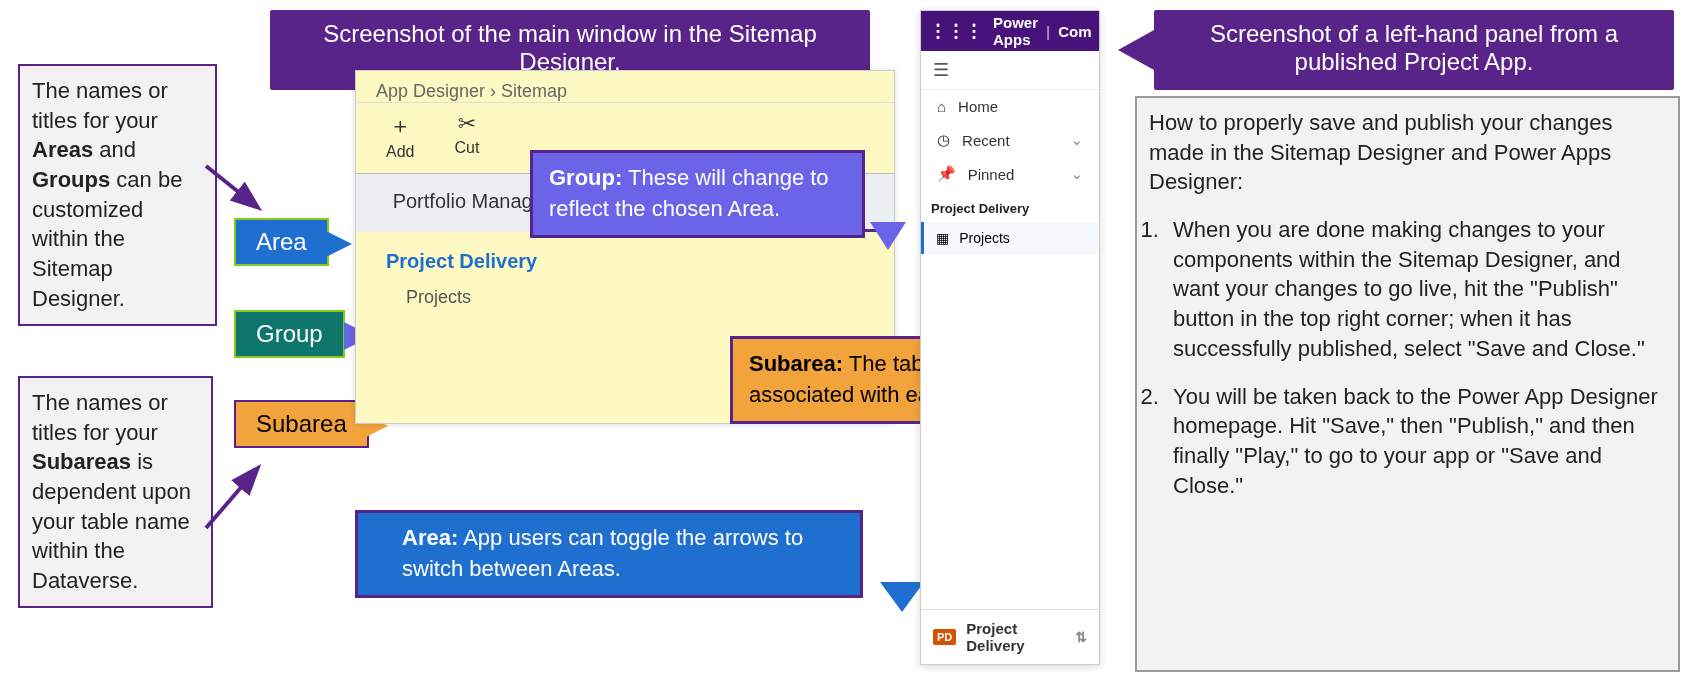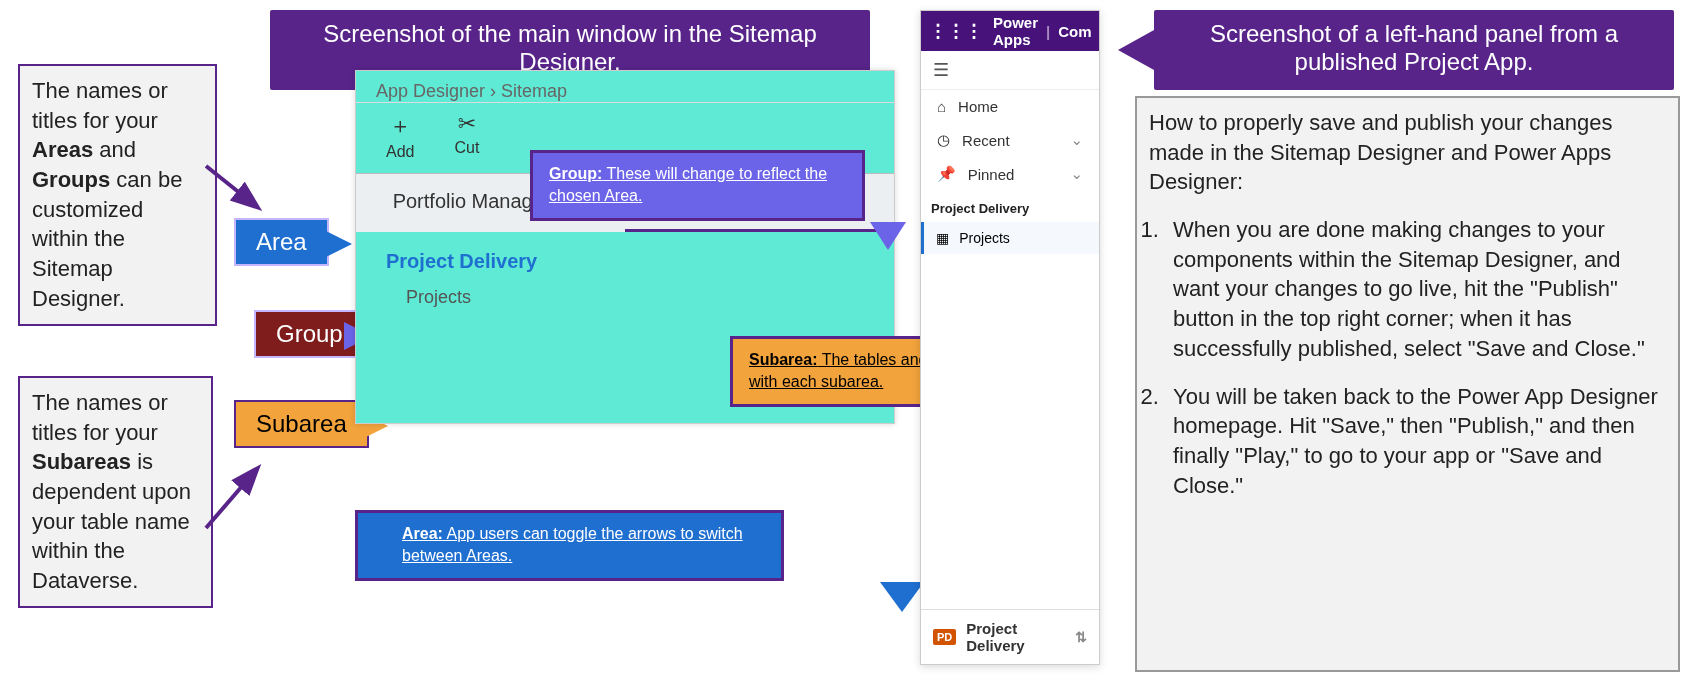--- a/index.html
+++ b/index.html
@@ -56,62 +56,61 @@
     border-bottom:20px solid transparent;
     border-right:36px solid #58248a;
   }
 
   
   .tag {
     position:absolute;
     color:#fff;
     font-size:24px;
     padding:8px 20px;
-    border:2px solid #c4b5fd;
+    border:2px solid #84cc16;
   }
   .tag.blue   { background:#1f6fd1; }
-  .tag.violet { background:#7f1d1d;margin-left:20px; }
+  .tag.violet { background:#0f766e; }
   .tag.orange { background:#f2a33c; color:#000; border-color:#58248a; }
   .tag-tri {
     position:absolute; width:0; height:0;
     border-top:14px solid transparent;
     border-bottom:14px solid transparent;
   }
   .tag-tri.blue   { border-left:28px solid #1f6fd1; }
   .tag-tri.violet { border-left:28px solid #6b63e8; }
   .tag-tri.orange { border-left:28px solid #f2a33c; }
 
   
   #sm-designer {
     position:absolute; left:355px; top:70px;
     width:540px; height:354px;
-    background:#5eead4;
+    background:#fef9c3;
     border:1px solid #ccc;
     box-shadow:0 0 6px rgba(0,0,0,.15);
   }
   #sm-breadcrumb { padding:10px 20px 0; color:#666; font-size:18px; }
   #sm-title { padding:0 20px 12px; font-size:28px; font-weight:700; }
   #sm-toolbar { display:flex; gap:40px; padding:8px 30px 12px; border-top:1px solid #ddd; border-bottom:1px solid #bbb; }
   .sm-tool { text-align:center; font-size:16px; color:#333; }
   .sm-tool .ico { font-size:22px; display:block; margin-bottom:2px; }
   #sm-tabs { display:flex; background:#eceff1; }
   .sm-tab { flex:1; padding:16px 10px; text-align:center; font-size:20px; color:#333; }
   .sm-tab.active { font-weight:700; border-bottom:3px solid #58248a; color:#000; }
   #sm-group { padding:18px 30px 0; color:#1f6fd1; font-size:20px; font-weight:600; }
   #sm-subarea { padding:14px 50px; color:#555; font-size:18px; }
 
   
   .info-callout {
     position:absolute;
     color:#fff;
-    font-size:16px;
+    font-size:22px;
     line-height:1.4;
     border:3px solid #58248a;
     padding:10px 16px;
-    text-decoration:underline;
   }
   .info-callout.violet { background:#6b63e8; }
   .info-callout.orange { background:#f2a33c; color:#000; }
   .info-callout.blue   { background:#1f6fd1; }
   .info-callout strong { font-weight:700; }
   .big-tri-down-blue {
     position:absolute; width:0; height:0;
     border-left:22px solid transparent;
     border-right:22px solid transparent;
     border-top:30px solid #1f6fd1;
@@ -232,21 +231,21 @@
   <strong>Group:</strong><span> These will change to reflect the chosen Area.</span>
 </div>
 <div class="big-tri-down-violet" style="left:870px; top:222px;"></div>
 
 <div class="info-callout orange" style="left:730px; top:336px; width:350px;">
   <strong>Subarea:</strong><span> The tables and forms associated with each subarea.</span>
 </div>
 <div class="big-tri-up-orange" style="left:960px; top:278px;"></div>
 <div class="big-tri-up-orange" style="left:1000px; top:278px;"></div>
 
-<div class="info-callout blue" style="left:355px; top:510px; width:429px;padding-left:44px;">
+<div class="info-callout blue" style="left:355px; top:510px; width:508px;padding-left:44px;">
   <strong>Area:</strong><span> App users can toggle the arrows to switch between Areas.</span>
 </div>
 <div class="big-tri-down-blue" style="left:880px; top:582px;"></div>
 
 <div id="app-panel">
   <div id="app-header">
     <span class="waffle">⋮⋮⋮</span>
     <span>Power Apps</span>
     <span class="sep">|</span>
     <span>Com</span>

